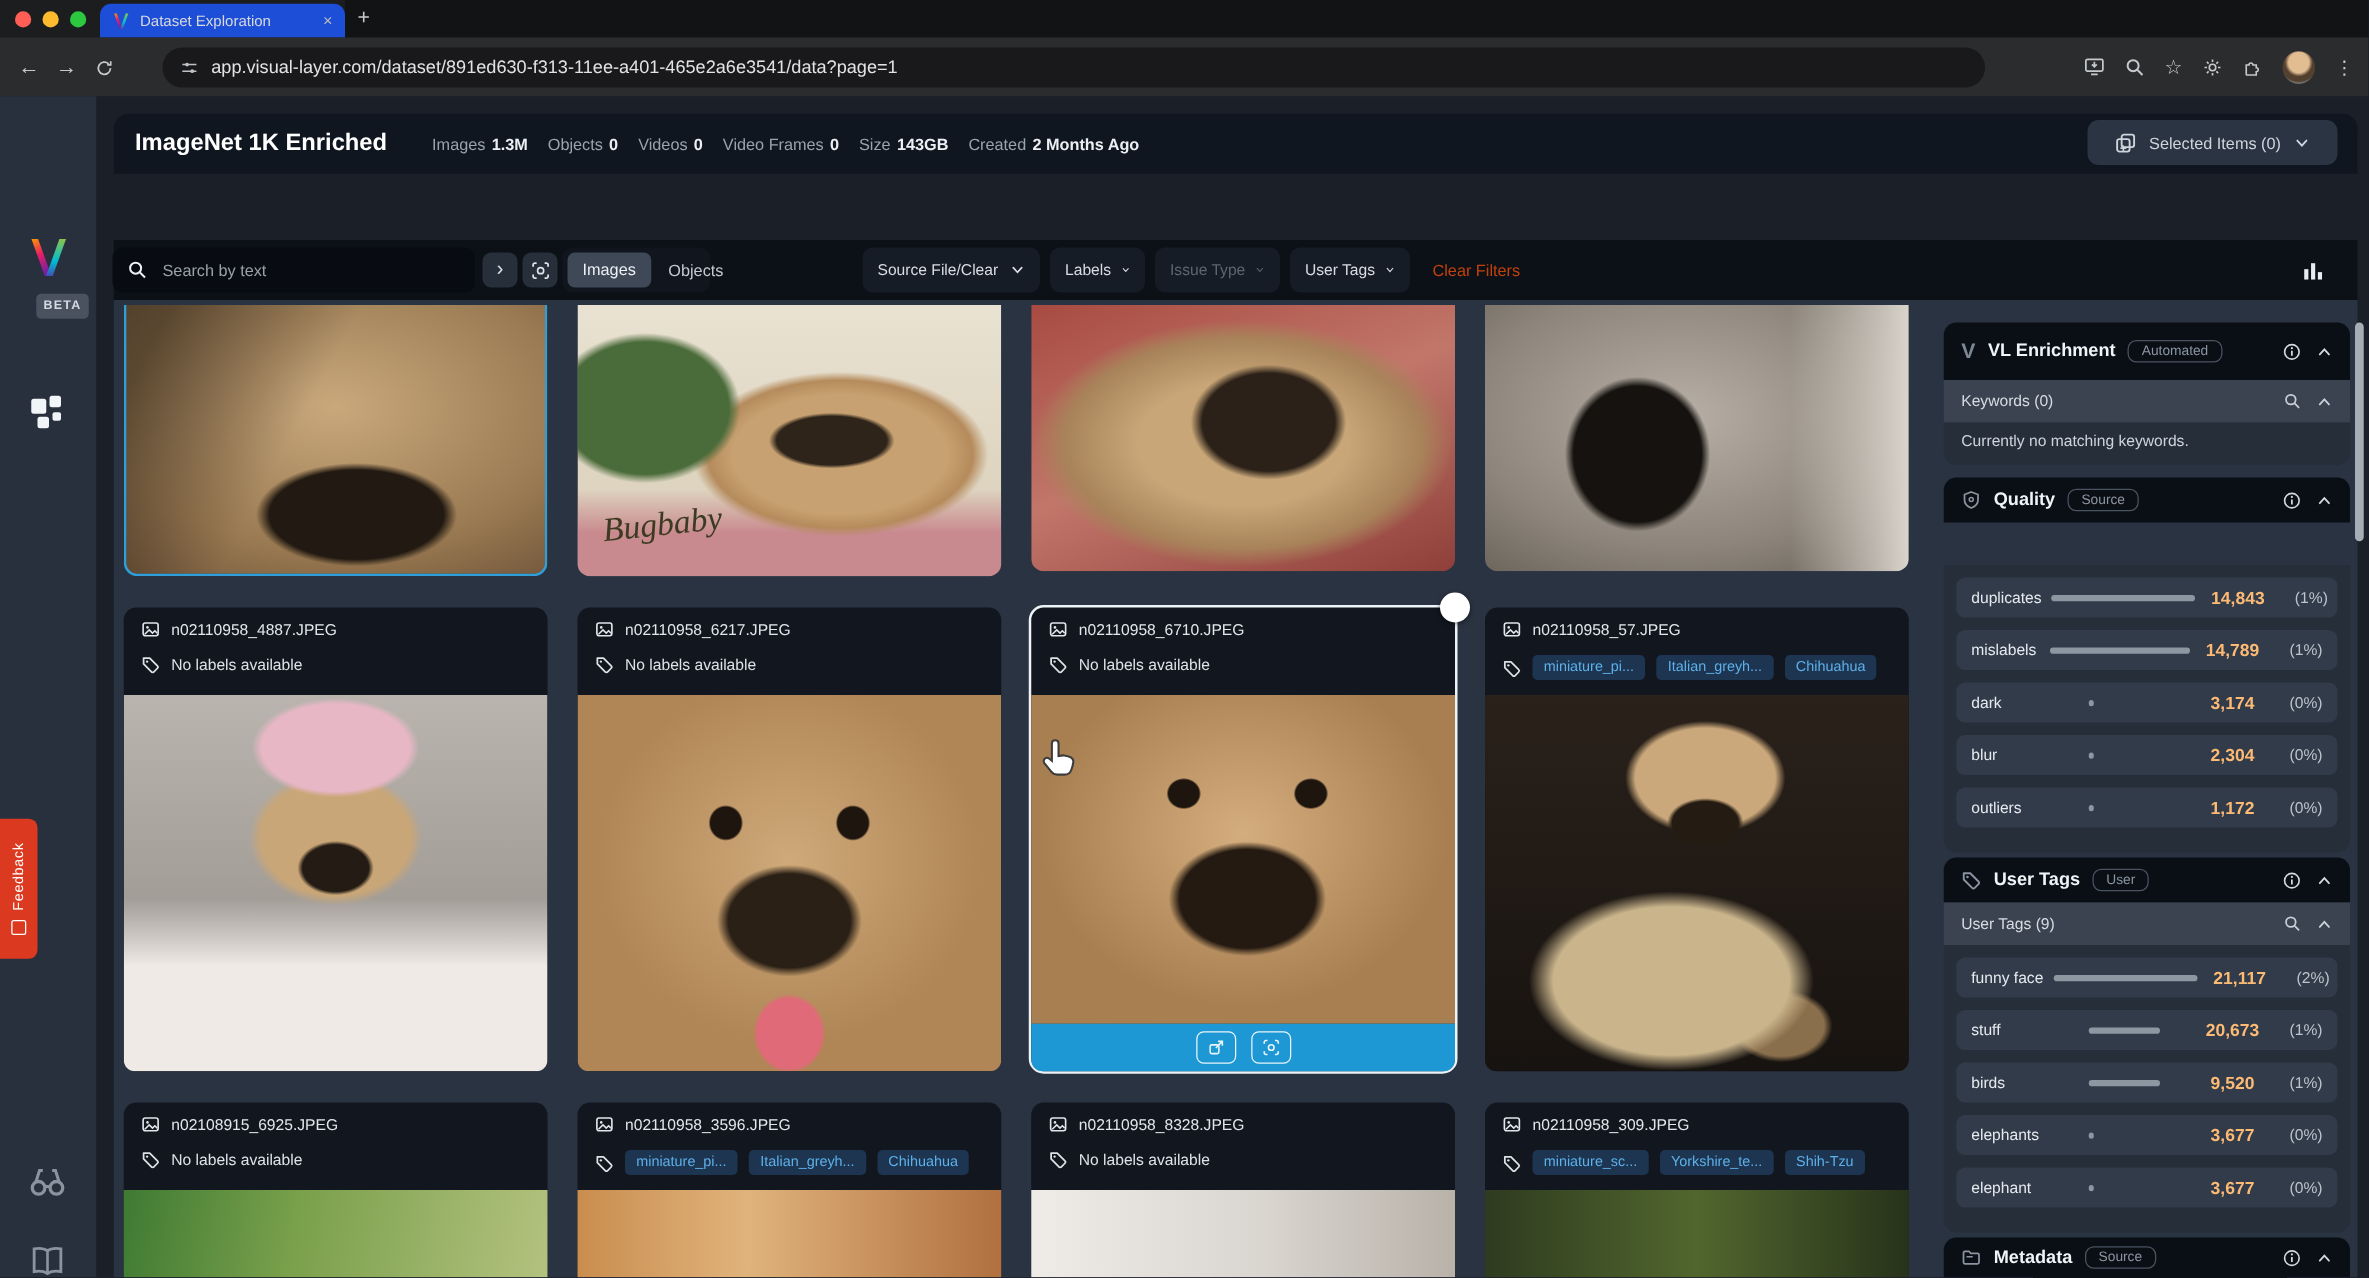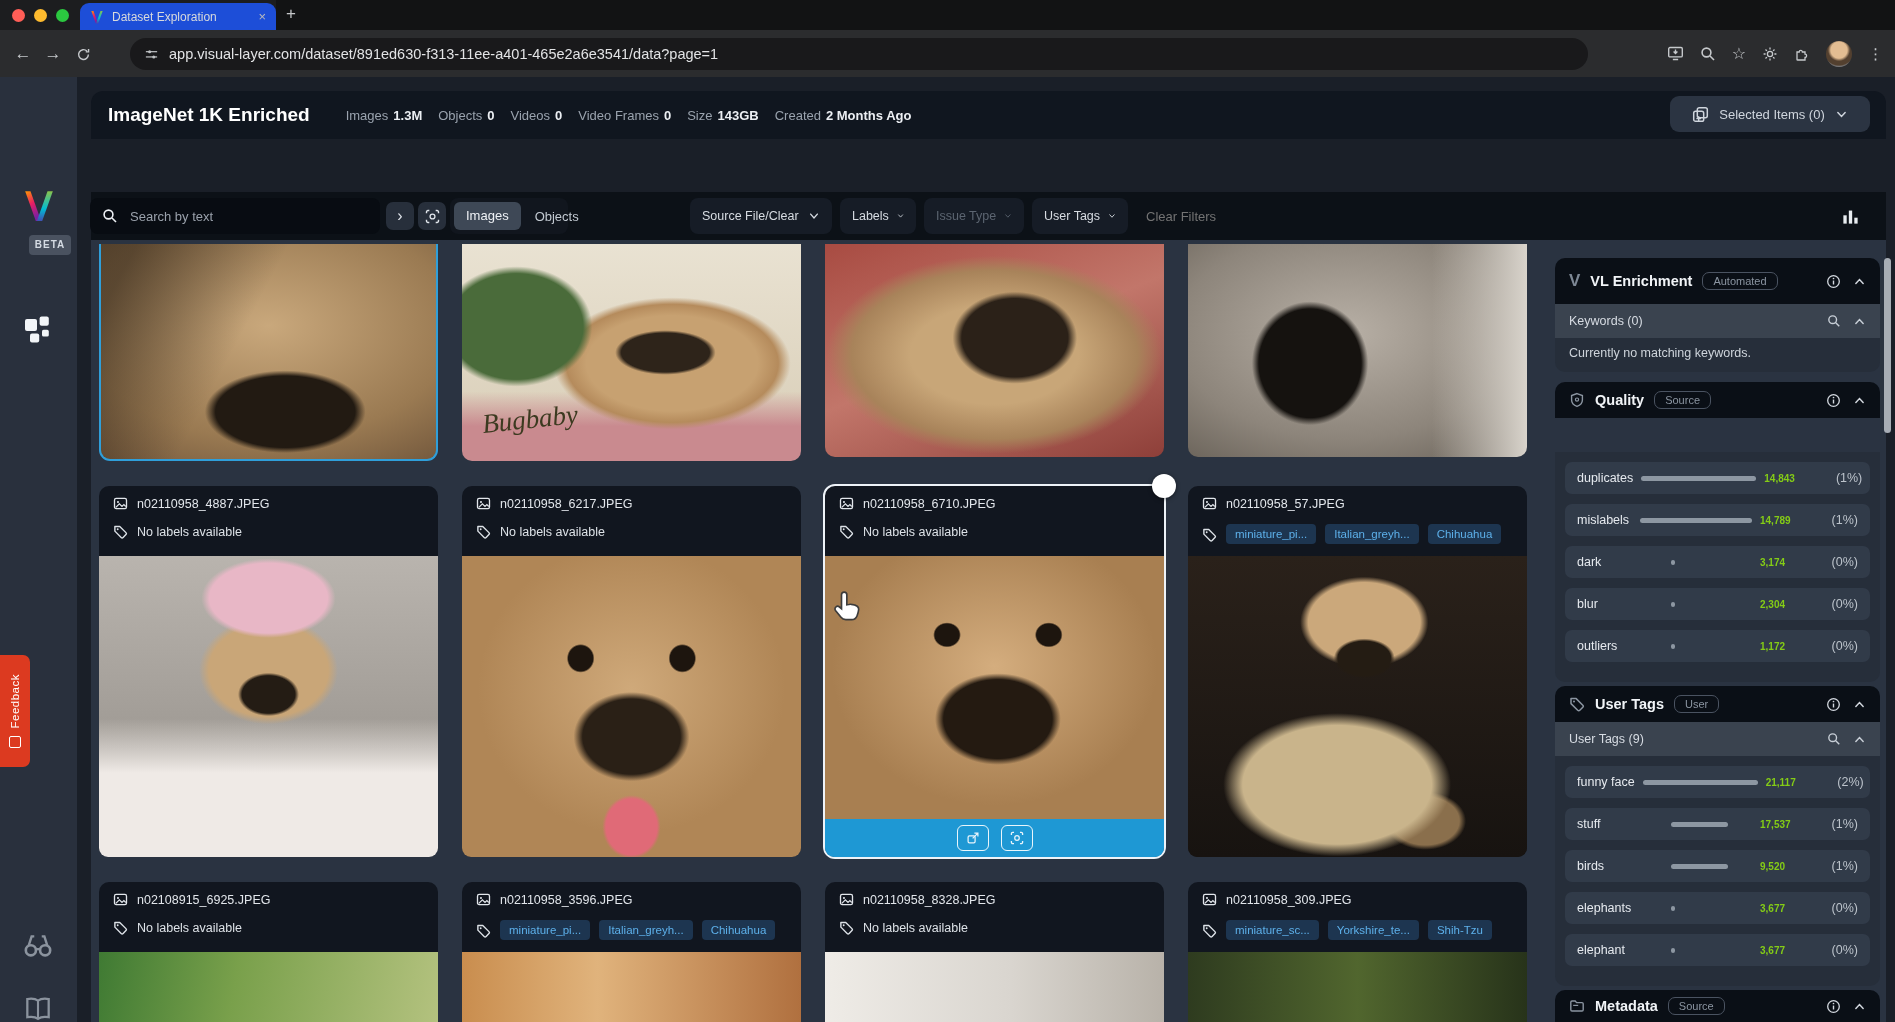--- a/index.html
+++ b/index.html
@@ -39,21 +39,21 @@
   .filterbar{left:91px;top:192px;width:1795px;height:48px;background:#0c1117;}
   .sbox{position:absolute;left:-1px;top:6px;width:290px;height:36px;background:#080c12;border-radius:8px;display:flex;align-items:center;padding:0 12px;box-sizing:border-box;gap:10px;}
   .sbox input{background:transparent;border:none;outline:none;color:#cfd5dc;font-size:13px;font-family:"Liberation Sans",sans-serif;width:100%;}
   .sbox input::placeholder{color:#9aa1ab;}
   .sqbtn{position:absolute;top:10px;width:28px;height:28px;background:#272f3b;border-radius:7px;display:flex;align-items:center;justify-content:center;color:#dfe4ea;}
   .segwrap{position:absolute;left:359px;top:6px;width:118px;height:36px;background:#11161e;border-radius:8px;display:flex;align-items:center;padding:0 4px;box-sizing:border-box;gap:4px;}
   .seg-on{background:#3e4856;border-radius:6px;height:28px;line-height:28px;padding:0 12px;color:#eef1f5;font-size:13px;}
   .seg-off{color:#c3cad2;font-size:13px;padding:0 10px;}
   .drop{position:absolute;top:6px;height:36px;background:#161c26;border-radius:8px;display:flex;align-items:center;justify-content:space-between;padding:0 12px;box-sizing:border-box;color:#d7dce2;font-size:12.5px;gap:8px;white-space:nowrap;}
   .drop.dis{color:#5c6571;}
-  .clearf{position:absolute;left:1007px;top:6px;height:36px;display:flex;align-items:center;color:#737373;font-size:13px;}
+  .clearf{position:absolute;left:1007px;top:6px;height:36px;display:flex;align-items:center;color:#c2410c;font-size:13px;}
   
   .gridarea{left:91px;top:240px;width:1795px;height:782px;background:#2a3341;overflow:hidden;}
   .thumb{position:absolute;border-radius:0 0 10px 10px;}
   .card{position:absolute;background:#11161f;border-radius:10px;}
   .cfile{position:absolute;left:14px;top:10px;display:flex;align-items:center;gap:9px;color:#e2e6eb;font-size:12.5px;}
   .clabels{position:absolute;left:14px;top:38px;display:flex;align-items:center;gap:9px;color:#dde2e7;font-size:12.5px;}
   .chip{background:#1d3550;color:#5db0ea;font-size:11.5px;padding:4px 9px;border-radius:4px;white-space:nowrap;}
   .cimg{position:absolute;left:0;right:0;top:70px;bottom:0;border-radius:0 0 9px 9px;}
   .hovcard{border:2px solid #eef3f8;border-radius:12px;}
   .actionbar{position:absolute;left:0;right:0;bottom:0;height:38px;background:#1e98d4;border-radius:0 0 9px 9px;display:flex;align-items:center;justify-content:center;gap:12px;}
@@ -78,21 +78,21 @@
   .psec-h .pt{font-size:14.5px;font-weight:700;color:#f1f4f7;}
   .pbadge{border:1px solid #4a5361;border-radius:7px;padding:2px 10px;font-size:11px;color:#8b95a1;}
   .ph-right{margin-left:auto;display:flex;align-items:center;gap:12px;color:#d3d8df;}
   .psub{left:1555px;width:325px;height:34px;background:#3a434f;display:flex;align-items:center;box-sizing:border-box;padding:0 14px;color:#d7dce3;font-size:12.5px;}
   .psub .ph-right{color:#c8cfd7;}
   .pbody{left:1555px;width:325px;background:#262e3a;border-radius:0 0 10px 10px;}
   .prow{position:absolute;left:10px;width:305px;height:32px;background:#313b49;border-radius:7px;display:flex;align-items:center;box-sizing:border-box;padding:0 12px;gap:8px;}
   .prow .nm{width:86px;font-size:12.5px;color:#e6eaef;white-space:nowrap;}
   .prow .barwrap{flex:1;}
   .prow .bar{height:5px;background:#8d97a2;border-radius:3px;}
-  .prow .ct{min-width:52px;text-align:left;font-size:10px;font-weight:700;color:#84cc16;}
+  .prow .ct{min-width:52px;text-align:center;font-size:14px;font-weight:700;color:#fdba74;}
   .prow .pc{min-width:38px;text-align:right;font-size:12.5px;color:#bcc3cb;}
   .emptykw{position:absolute;left:14px;top:8px;color:#ced4db;font-size:12.5px;}
   .scrollthumb{left:1884px;top:258px;width:7px;height:175px;background:#a7adb5;border-radius:4px;}
   .vglyph{font-size:17px;font-weight:700;color:#7d8794;}
 </style>
 </head>
 <body>
 
 <svg width="0" height="0" style="position:absolute">
     <defs>
@@ -620,21 +620,21 @@
           <span class="bar" style="display: block; width: 115px;"></span>
         </span>
         <span class="ct">21,117</span>
         <span class="pc">(2%)</span>
     </div>
     <div class="prow" style="top:52px">
       <span class="nm">stuff</span>
         <span class="barwrap">
           <span class="bar" style="display: block; width: 57px;"></span>
         </span>
-        <span class="ct">17,537</span>
+        <span class="ct">20,673</span>
         <span class="pc">(1%)</span>
     </div>
     <div class="prow" style="top:94px">
       <span class="nm">birds</span>
         <span class="barwrap">
           <span class="bar" style="display: block; width: 57px;"></span>
         </span>
         <span class="ct">9,520</span>
         <span class="pc">(1%)</span>
     </div>

